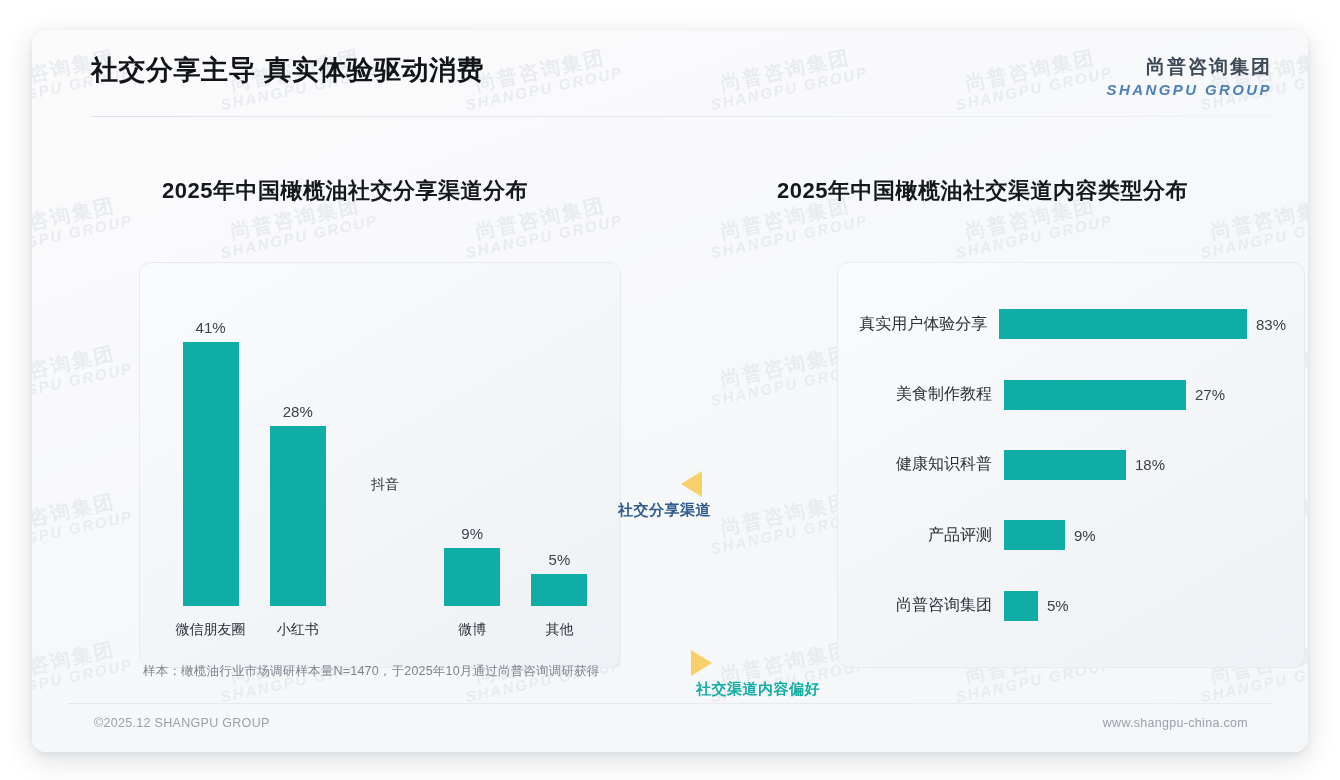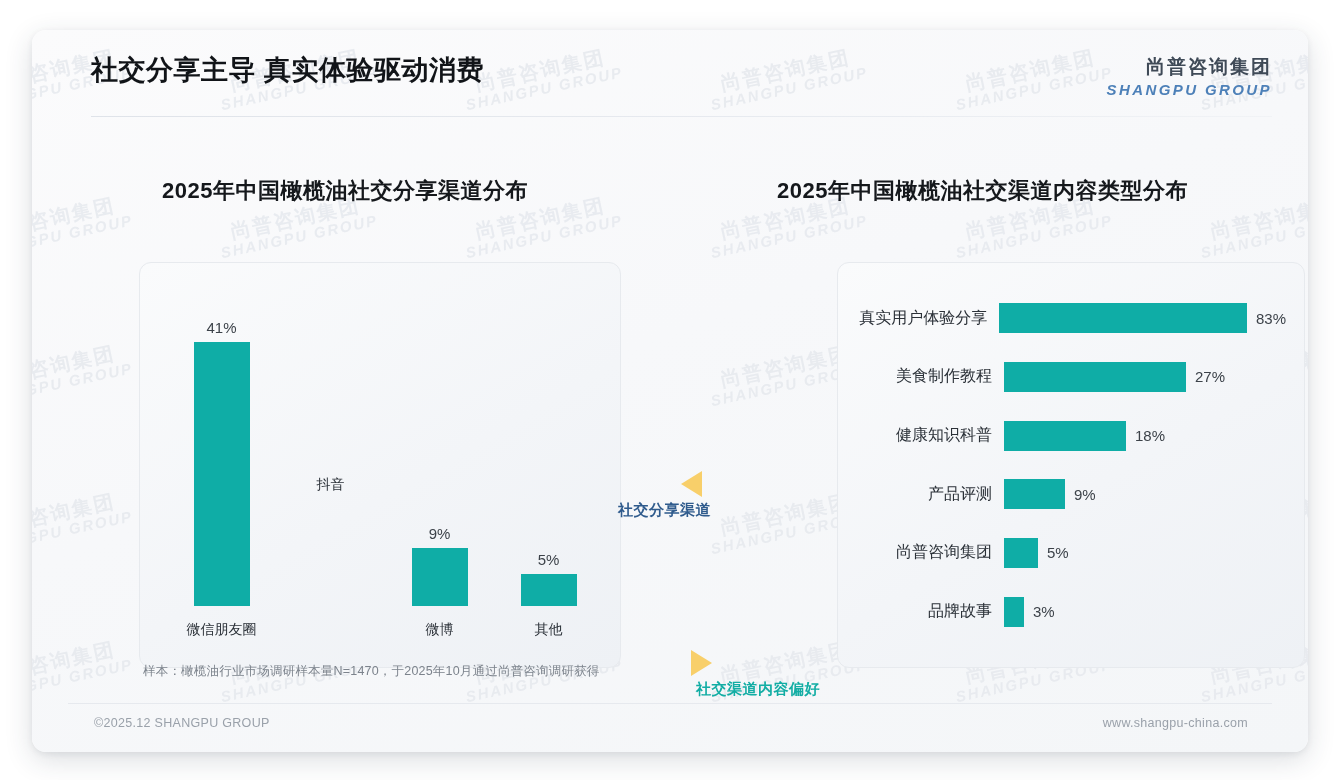--- a/index.html
+++ b/index.html
@@ -308,20 +308,27 @@
     <div class="panel" id="panelLeft">
       <div class="vchart" id="vchart">
           <div class="vcol">
             <div class="vplot">
               <div class="vbar-val">41%</div>
               <div class="vbar" style="height: 264px; background: rgb(15, 173, 166);"></div>
             </div>
             <div class="vcat">微信朋友圈</div>
           </div>
           <div class="vcol">
+            <div class="vplot">
+              <div class="vbar-val">28%</div>
+              <div class="vbar" style="height: 180px; background: rgb(15, 173, 166);"></div>
+            </div>
+            <div class="vcat">小红书</div>
+          </div>
+          <div class="vcol">
             <div class="vcat">抖音</div>
           </div>
           <div class="vcol">
             <div class="vplot">
               <div class="vbar-val">9%</div>
               <div class="vbar" style="height: 58px; background: rgb(15, 173, 166);"></div>
             </div>
             <div class="vcat">微博</div>
           </div>
           <div class="vcol">
@@ -354,25 +361,20 @@
           <div class="hrow">
             <div class="hcat">产品评测</div>
             <div class="hbar" style="width: 61px; background: rgb(15, 173, 166);"></div>
             <div class="hval">9%</div>
           </div>
           <div class="hrow">
             <div class="hcat">尚普咨询集团</div>
             <div class="hbar" style="width: 34px; background: rgb(15, 173, 166);"></div>
             <div class="hval">5%</div>
           </div>
-          <div class="hrow">
-            <div class="hcat">品牌故事</div>
-            <div class="hbar" style="width: 20px; background: rgb(15, 173, 166);"></div>
-            <div class="hval">3%</div>
-          </div>
         </div>
     </div>
 
     <div class="anno" id="anno1">
       <div class="tri tri-left"></div>
       <div class="anno-text">社交分享渠道</div>
     </div>
     <div class="anno" id="anno2">
       <div class="tri tri-right"></div>
       <div class="anno-text">社交渠道内容偏好</div>

